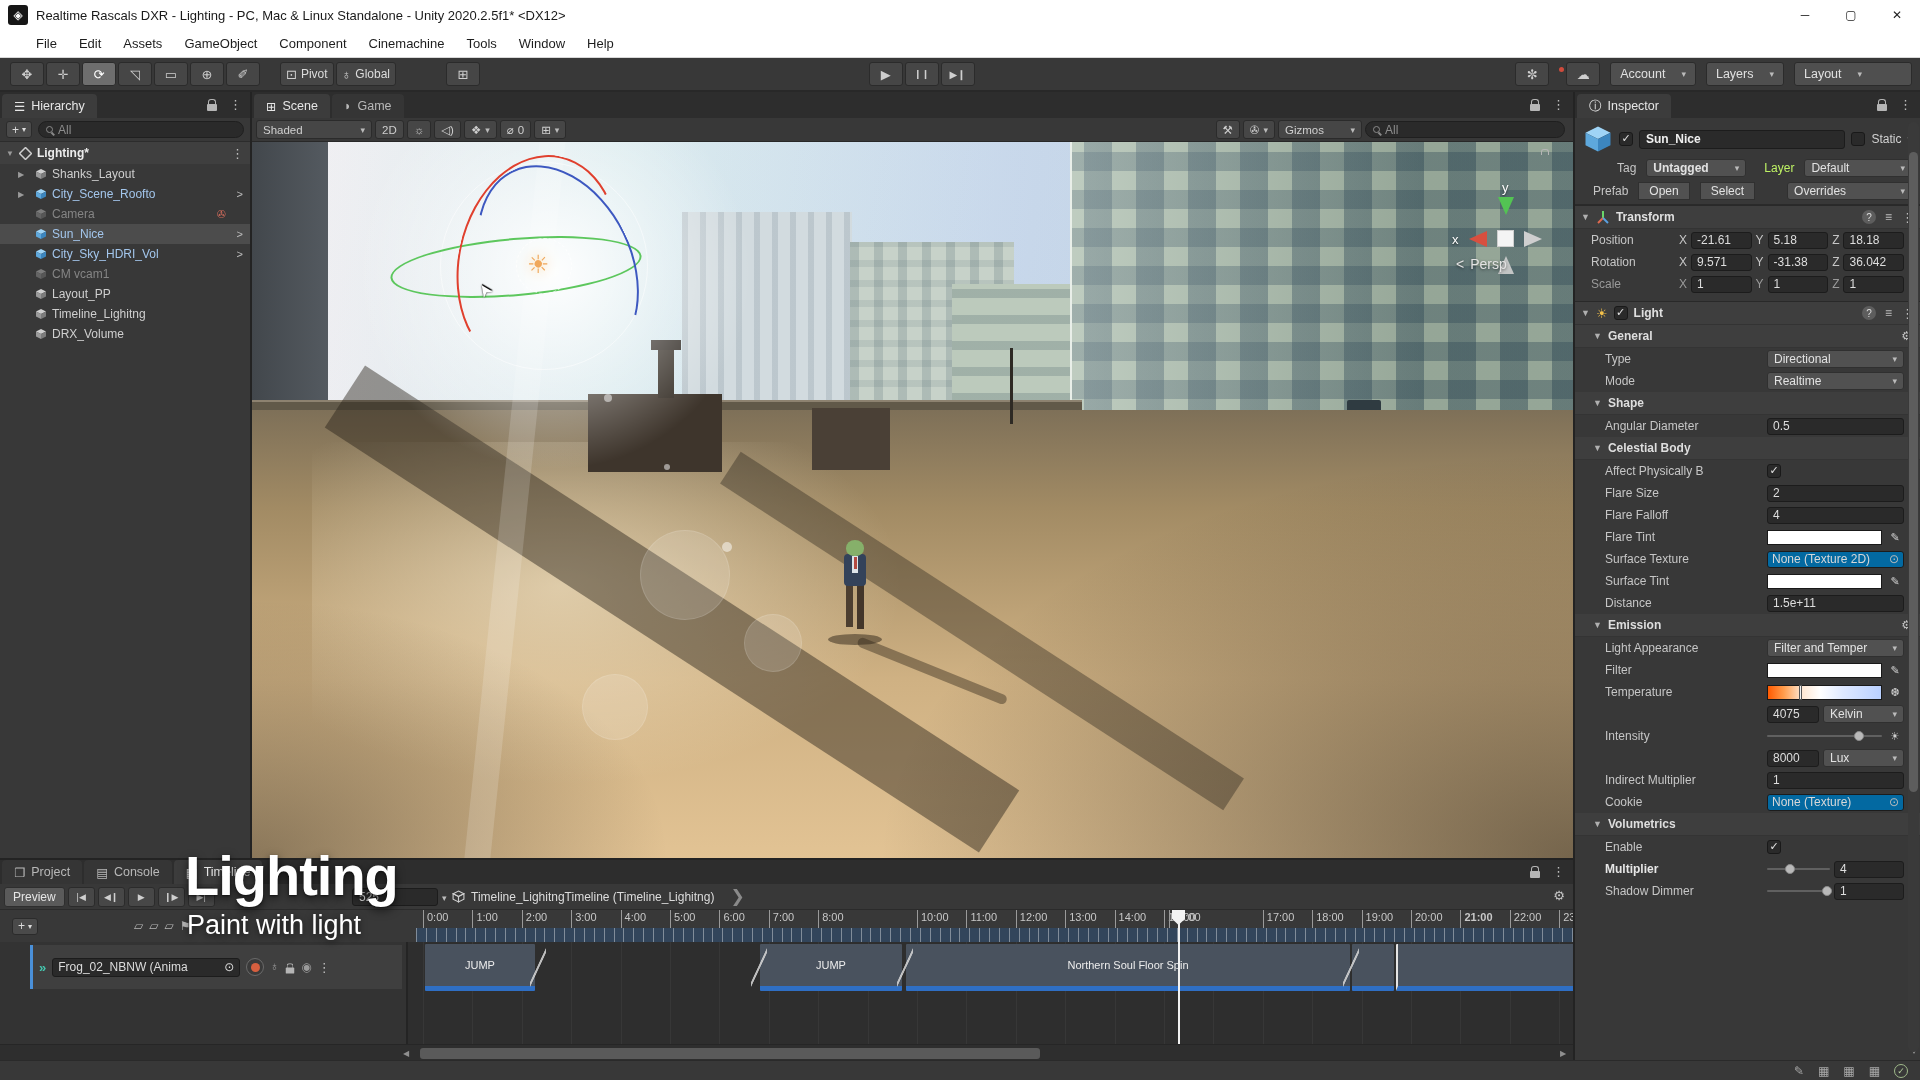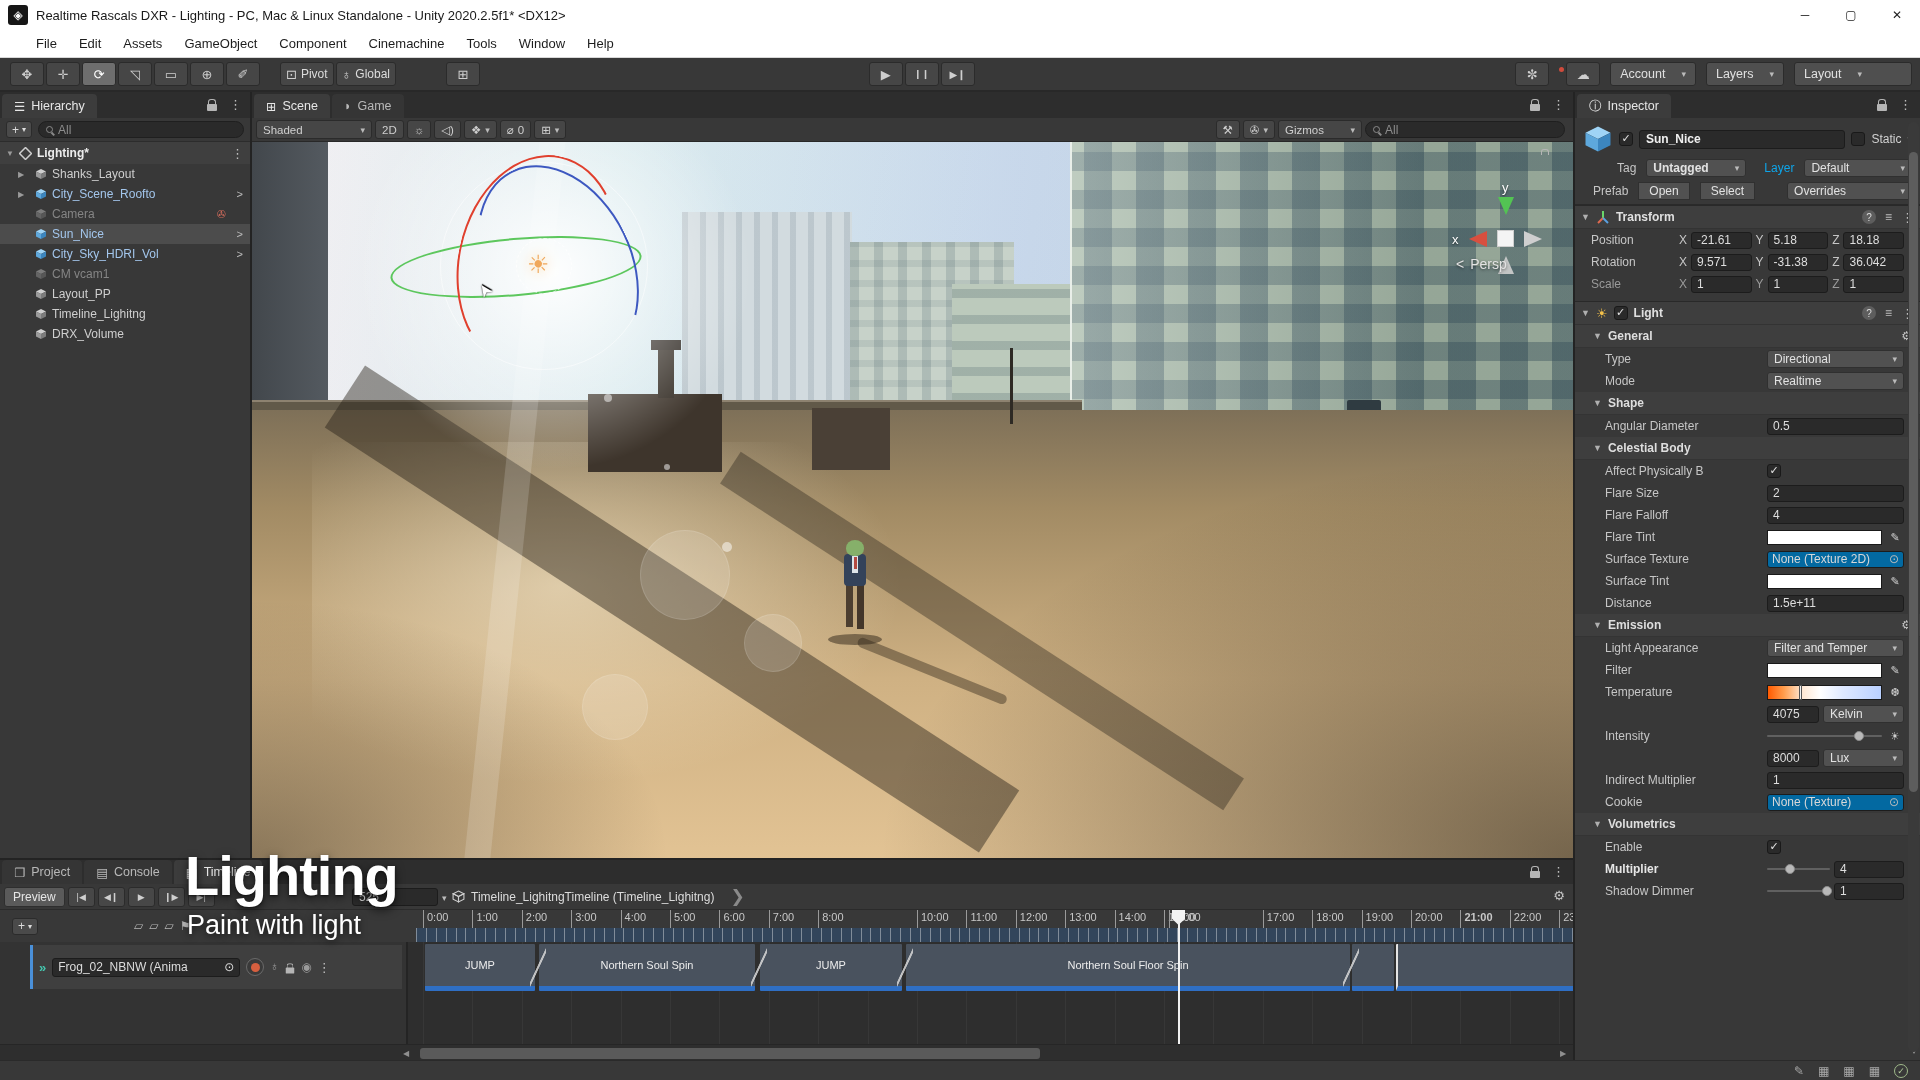--- a/index.html
+++ b/index.html
@@ -714,23 +714,20 @@
           </div>
         <div class="bluestrip"></div>
       </div>
 
       <div id="tl-tracks">
         <div id="tl-lane">
             <div class="clip" style="left: 9px; width: 110px;">
               <span>JUMP</span>
             </div>
             <div class="clipsep" style="left: 114px;"></div>
-            <div class="clip" style="left: 123px; width: 216px;">
-              <span>Northern Soul Spin</span>
-            </div>
             <div class="clipsep" style="left: 335px;"></div>
             <div class="clip" style="left: 344px; width: 142px;">
               <span>JUMP</span>
             </div>
             <div class="clipsep" style="left: 481px;"></div>
             <div class="clip" style="left: 490px; width: 444px;">
               <span>Northern Soul Floor Spin</span>
             </div>
             <div class="clipsep" style="left: 927px;"></div>
             <div class="clip" style="left: 936px; width: 42px;">
@@ -792,21 +789,21 @@
           <span class="cb"></span>
           <span>Static</span>
           <span class="arr" style="font-size:9px;color:#bbb;">▾</span>
         </div>
         <div class="ihdr-row2">
           <span style="color:#c6c6c6; padding-left:34px;">Tag</span>
           <div class="dd" style="width:100px;font-weight:bold;">
             <span>Untagged</span>
             <span class="arr">▾</span>
           </div>
-          <span style="color:#0ea5e9; margin-left:8px;">Layer</span>
+          <span style="color:#bef264; margin-left:8px;">Layer</span>
           <div class="dd" style="flex:1;">
             <span>Default</span>
             <span class="arr">▾</span>
           </div>
         </div>
         <div class="ihdr-row2">
           <span style="color:#c6c6c6; padding-left:10px;">Prefab</span>
           <span class="pbtn">Open</span>
           <span class="pbtn">Select</span>
           <div class="dd" style="flex:1; margin-left:22px;">

